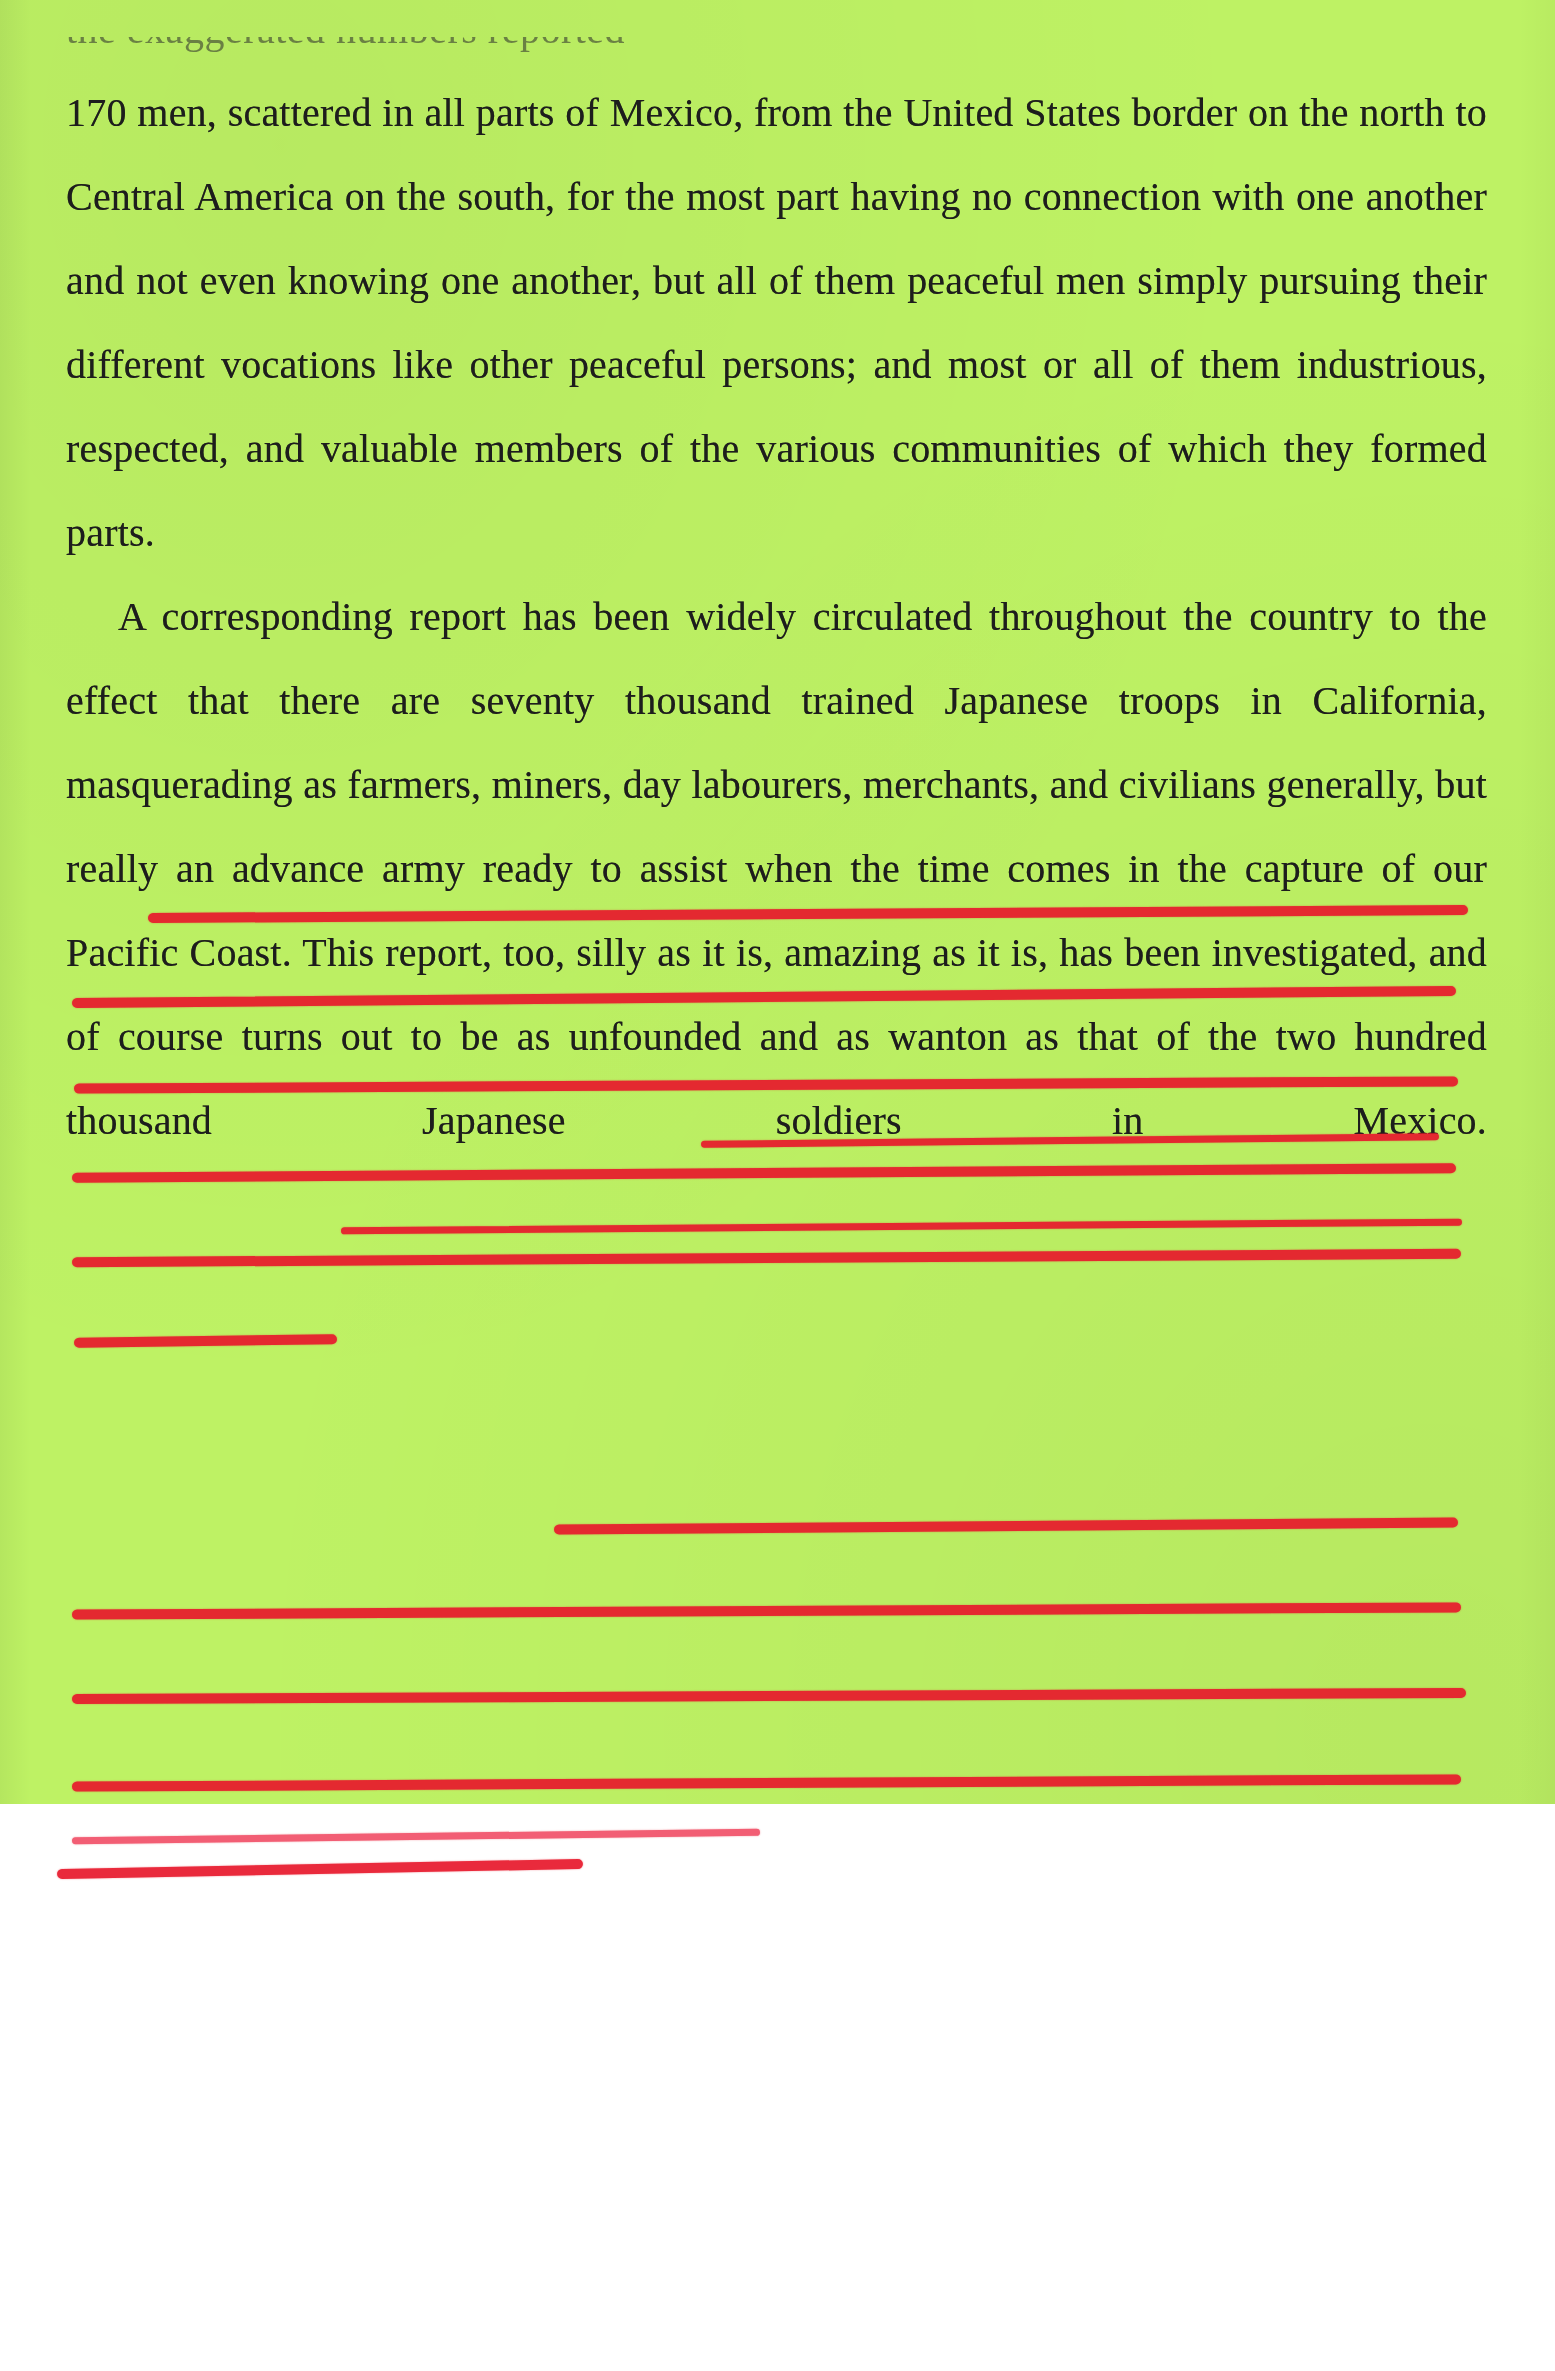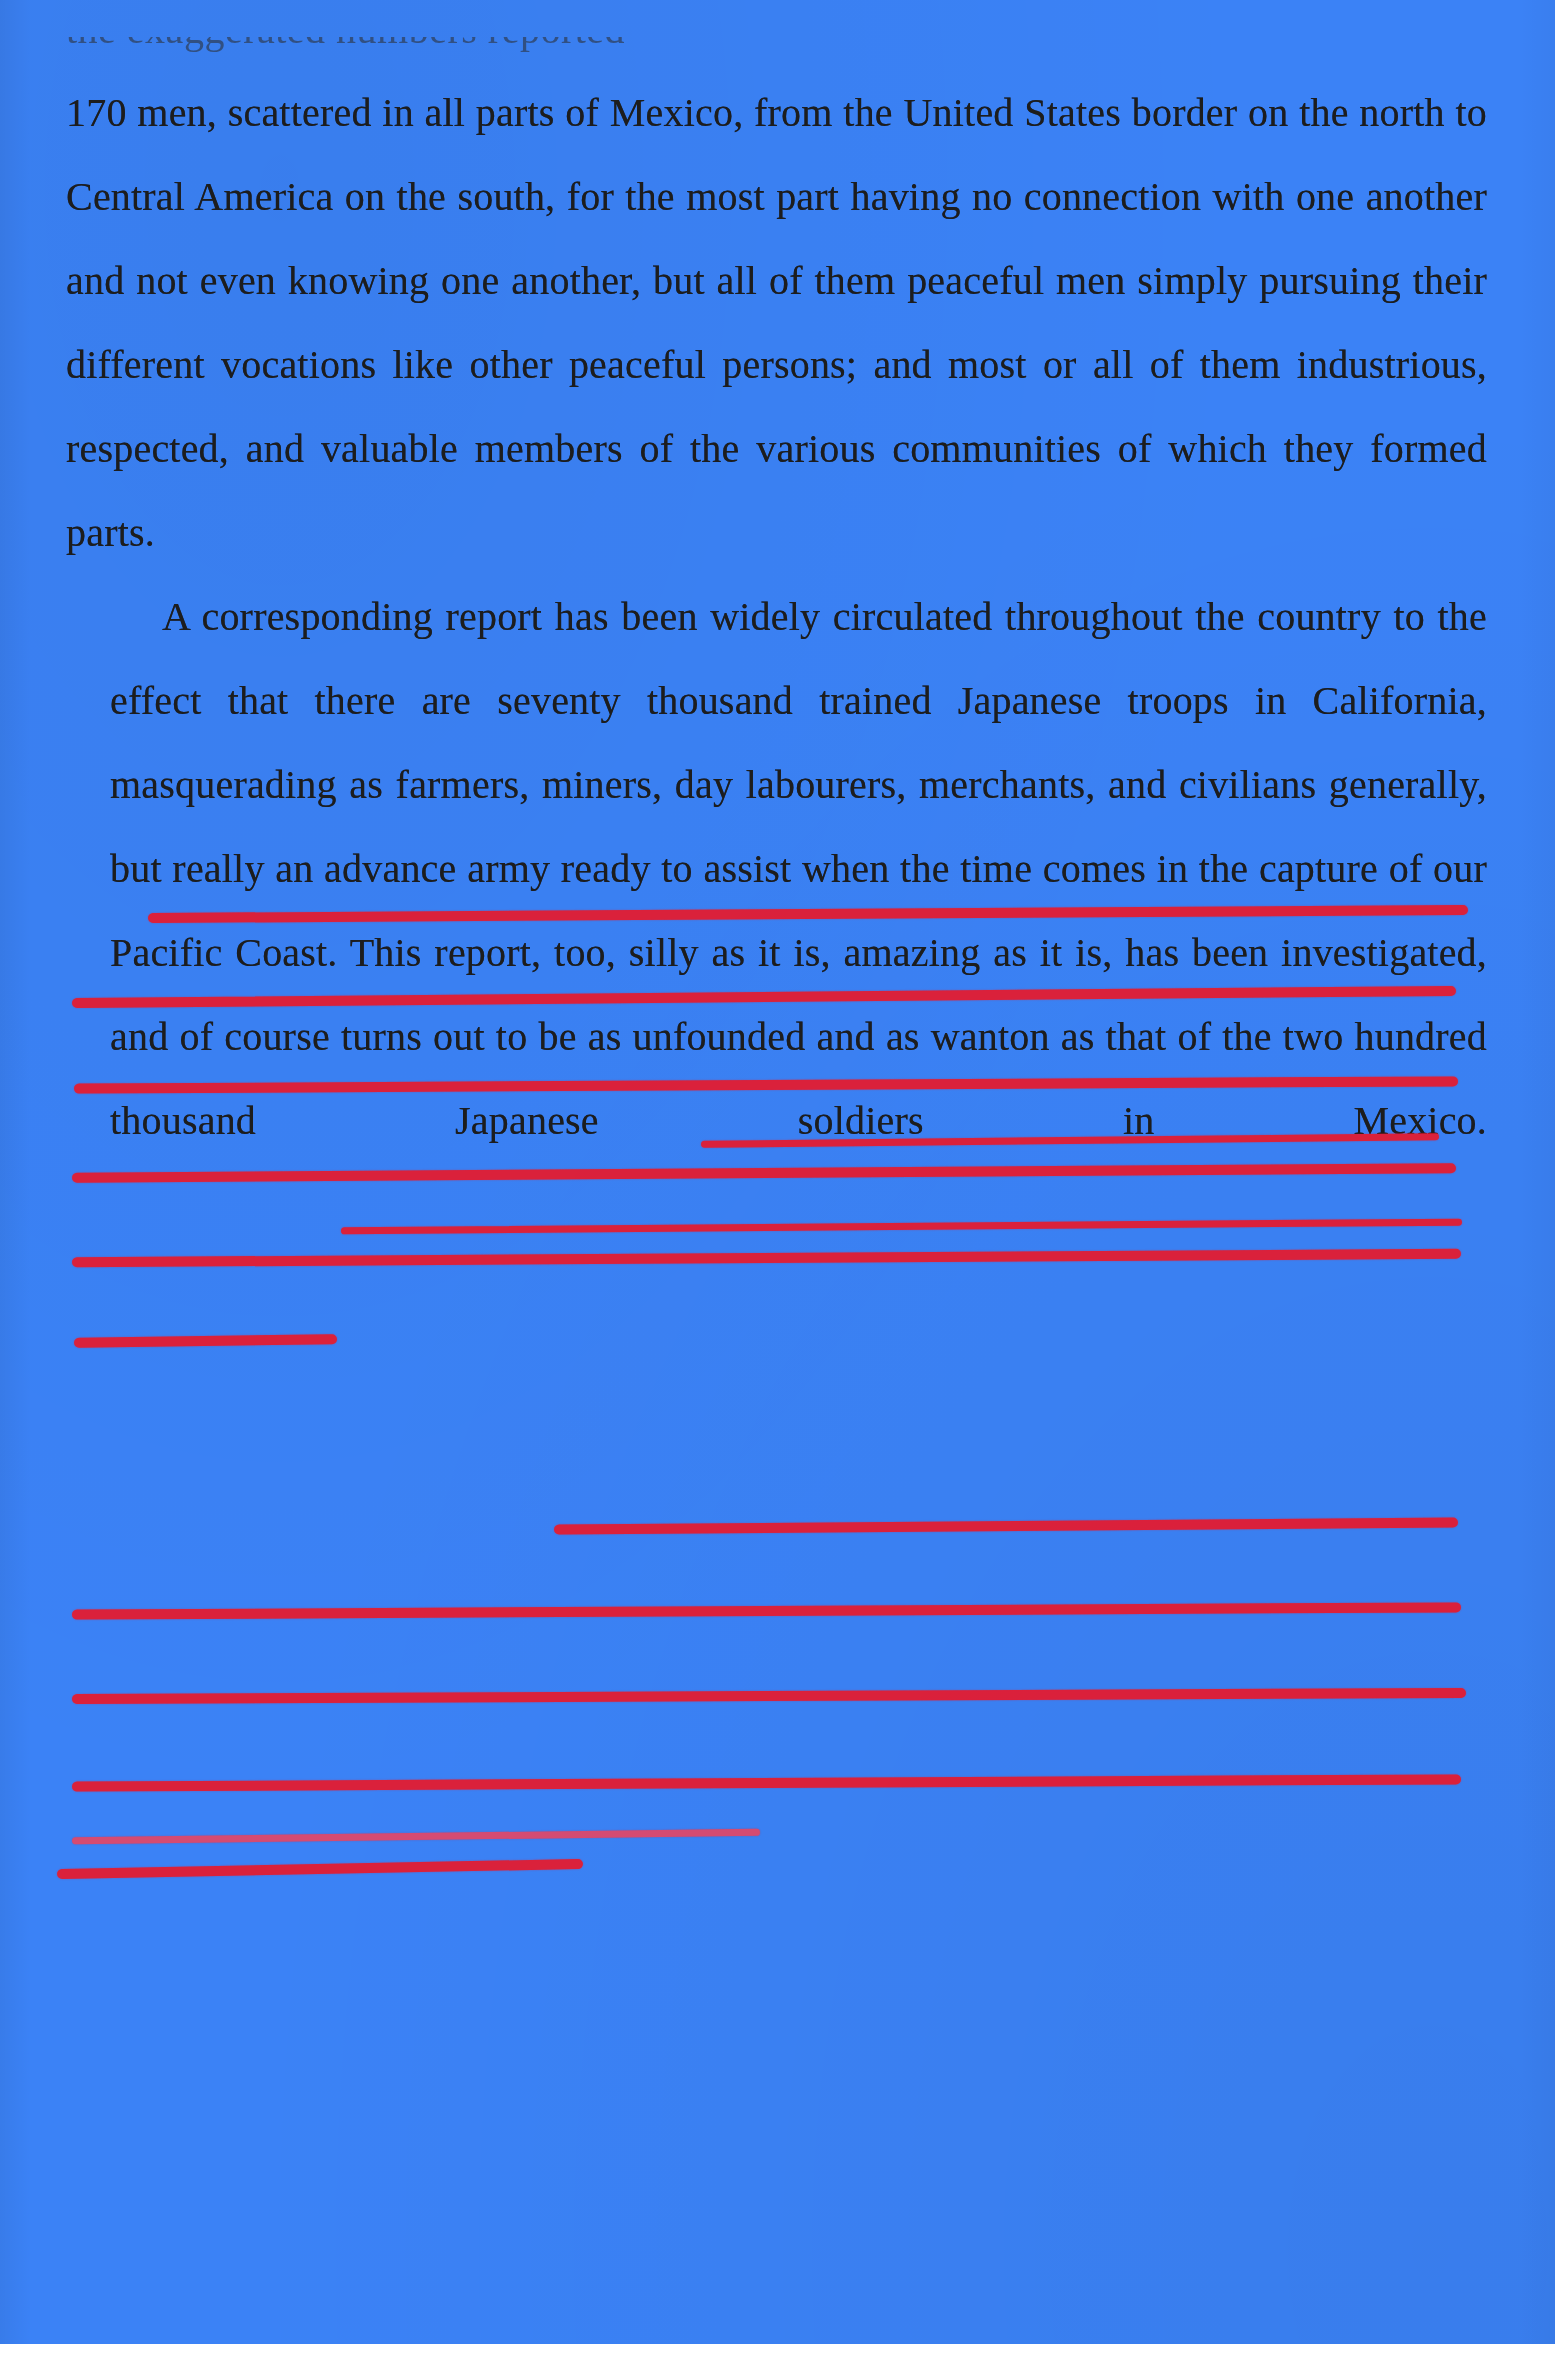--- a/index.html
+++ b/index.html
@@ -10,22 +10,22 @@
   body {
     width: 1555px;
     height: 2372px;
     overflow: hidden;
     font-family: "Liberation Serif", serif;
   }
 
   .page {
     position: relative;
     width: 1555px;
-    height: 2344px;
-    background: #3b82f6;
+    height: 1804px;
+    background: #bef264;
   }
 
   
   .scan-noise {
     position: absolute;
     inset: 0;
     background:
       radial-gradient(ellipse at 18% 8%, rgba(0,0,0,0.035), rgba(0,0,0,0) 55%),
       radial-gradient(ellipse at 92% 96%, rgba(0,0,0,0.04), rgba(0,0,0,0) 60%),
       linear-gradient(90deg, rgba(0,0,0,0.05) 0px, rgba(0,0,0,0) 31px),
@@ -61,21 +61,20 @@
     line-height: 84px;
     color: #1d1d1d;
     text-align: justify;
     text-align-last: justify;
     letter-spacing: 0.2px;
     font-weight: 400;
     text-shadow: 0 0 0.6px rgba(0,0,0,0.55);
   }
   p.para.indent {
     text-indent: 52px;
-    margin-left: 44px;
   }
   p.para.nolastjustify {
     text-align-last: left;
   }
 
   
   .marks {
     position: absolute;
     inset: 0;
     pointer-events: none;

